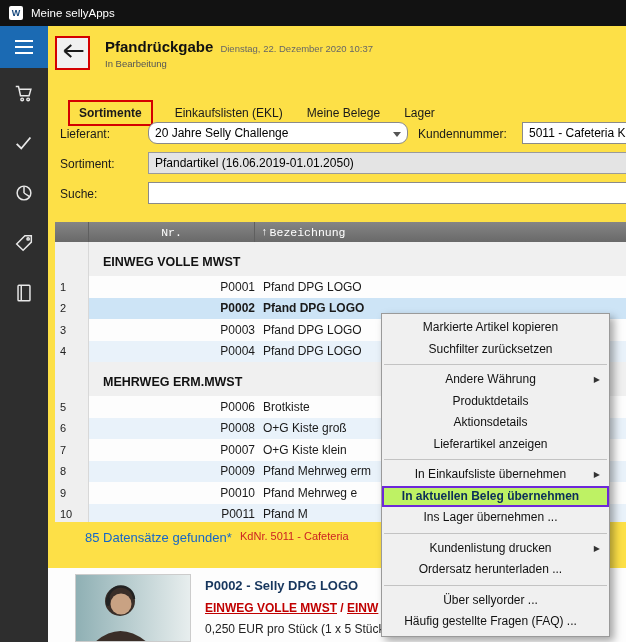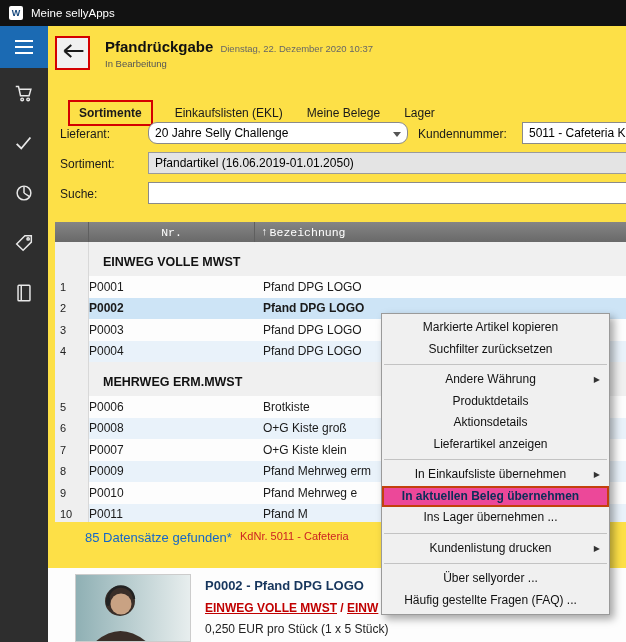--- a/index.html
+++ b/index.html
@@ -41,42 +41,42 @@
   .thead { display: grid; grid-template-columns: 34px 166px 1fr; height: 20px; background: linear-gradient(#858585, #696969); color: #fff; font-size: 11.5px; align-items: center; font-family: Liberation Mono, monospace; }
   .thead .hc { height: 100%; display: flex; align-items: center; border-right: 1px solid #5f5f5f; }
   .thead .hc.nr { justify-content: center; }
   .thead .hc.bz { padding-left: 6px; gap: 2px; border-right: none; }
   .thead .sort { font-size: 11px; }
   .tbody { height: 280px; overflow: hidden; background: #fcfcfc; }
   .trow { display: grid; grid-template-columns: 34px 166px 1fr; height: 21.5px; align-items: center; font-size: 12px; color: #1a1a1a; background: #fdfdfd; cursor: default; }
   .trow.alt { background: #e9f2fa; }
   .trow.selected { background: #cde4f6; font-weight: bold; }
   .rn { background: #efefef; border-right: 1px solid #d8d8d8; height: 100%; display: flex; align-items: center; padding-left: 5px; font-size: 11px; color: #222; font-weight: normal; }
-  .nrc { text-align: left; }
+  .nrc { text-align: right; }
   .bzc { padding-left: 8px; white-space: nowrap; overflow: hidden; }
   .grow { display: grid; grid-template-columns: 34px 1fr; height: 34px; align-items: end; background: #f0f0f0; }
   .glabel { font-weight: bold; font-size: 12.5px; color: #111; padding: 0 0 7px 14px; }
 
   .status-found { position: absolute; left: 37px; top: 504px; font-size: 13px; color: #1566c8; }
   .status-kdnr { position: absolute; left: 192px; top: 504px; font-size: 11px; color: #cc2222; }
 
   .section-bar { position: absolute; left: 0; top: 522px; width: 578px; height: 20px; background: #d9d9d9; border-top: 1px solid #b5b5b5; border-bottom: 1px solid #b5b5b5; font-size: 12px; color: #111; line-height: 18px; padding-left: 10px; }
 
   .detail { position: absolute; left: 0; top: 542px; width: 578px; height: 74px; background: #fdfdfd; }
   .photo { position: absolute; left: 27px; top: 6px; width: 116px; height: 68px; overflow: hidden; border: 1px solid #ccc; }
   .prod-title { position: absolute; left: 157px; top: 10px; font-size: 13px; font-weight: bold; color: #17365d; }
   .prod-links { position: absolute; left: 157px; top: 33px; font-size: 12px; font-weight: bold; color: #c00000; }
   .prod-links .lnk { text-decoration: underline; cursor: pointer; }
   .prod-price { position: absolute; left: 157px; top: 54px; font-size: 12px; color: #222; white-space: nowrap; }
 
   
   .context-menu { position: absolute; left: 381px; top: 313px; width: 229px; background: #f0f0f0; border: 1px solid #9a9a9a; box-shadow: 4px 4px 8px rgba(0,0,0,0.35); padding: 3px 0; z-index: 50; }
   .mi { height: 21.5px; line-height: 21.5px; font-size: 12px; color: #111; padding: 0 24px 0 14px; position: relative; white-space: nowrap; cursor: pointer; text-align: center; }
   .mi .arrow { position: absolute; right: 9px; top: 0; line-height: 21.5px; font-size: 8px; color: #333; }
-  .mi.highlight { background: #ec4899; border: 2px solid #c2410c; line-height: 17.5px; font-weight: bold; color: #0b2e59; }
+  .mi.highlight { background: #bef264; border: 2px solid #6d28d9; line-height: 17.5px; font-weight: bold; color: #0b2e59; }
   .msep { height: 1px; background: #c3c3c3; margin: 4px 2px; }
 </style>
 </head>
 <body>
 
 <div class="screen">
 
   <div class="titlebar">
     <span class="app-icon">W</span>
     <span class="titlebar-title">Meine sellyApps</span>
@@ -272,21 +272,21 @@
             </linearGradient>
           </defs>
           <rect width="116" height="68" fill="url(#pbg)"></rect>
           <circle cx="44" cy="26" r="15" fill="#3a2e28"></circle>
           <circle cx="45" cy="29" r="10.5" fill="#c9a283"></circle>
           <path d="M18 68 Q44 44 72 68 Z" fill="#3a2e28"></path>
           <path d="M32 25a13 13 0 0 1 26-1" stroke="#222" stroke-width="2.4" fill="none"></path>
           <rect x="30" y="22" width="4" height="9" rx="2" fill="#222"></rect>
         </svg>
       </div>
-      <div class="prod-title">P0002 - Pfand DPG LOGO</div>
+      <div class="prod-title">P0002 - Selly DPG LOGO</div>
       <div class="prod-links">
         <span class="lnk">EINWEG VOLLE MWST</span><span> / </span><span class="lnk">EINW</span>
       </div>
       <div class="prod-price">0,250 EUR pro Stück (1 x 5 Stück)</div>
     </div>
 
   </div>
 
   <div class="context-menu">
     <div class="mi">Markierte Artikel kopieren</div>
@@ -304,18 +304,19 @@
       <span>In Einkaufsliste übernehmen</span>
       <span class="arrow">▶</span>
     </div>
     <div class="mi highlight">In aktuellen Beleg übernehmen</div>
     <div class="mi">Ins Lager übernehmen ...</div>
     <div class="msep"></div>
     <div class="mi">
       <span>Kundenlistung drucken</span>
       <span class="arrow">▶</span>
     </div>
+    <div class="mi">Ordersatz herunterladen ...</div>
     <div class="msep"></div>
     <div class="mi">Über sellyorder ...</div>
     <div class="mi">Häufig gestellte Fragen (FAQ) ...</div>
   </div>
 
 </div>
 
 </body></html>

